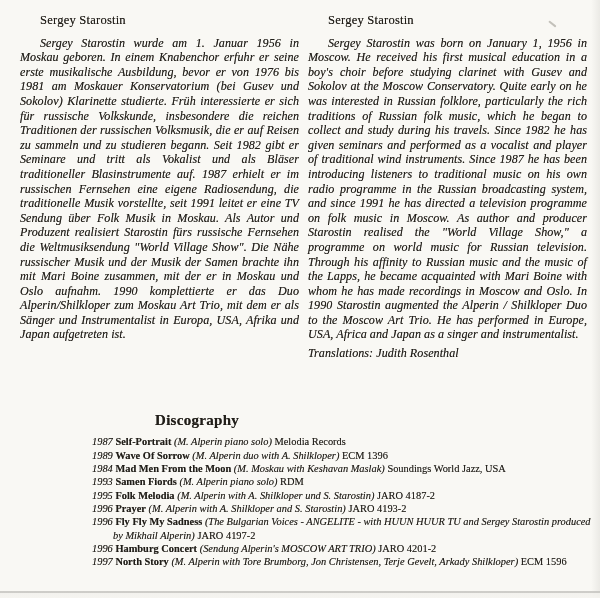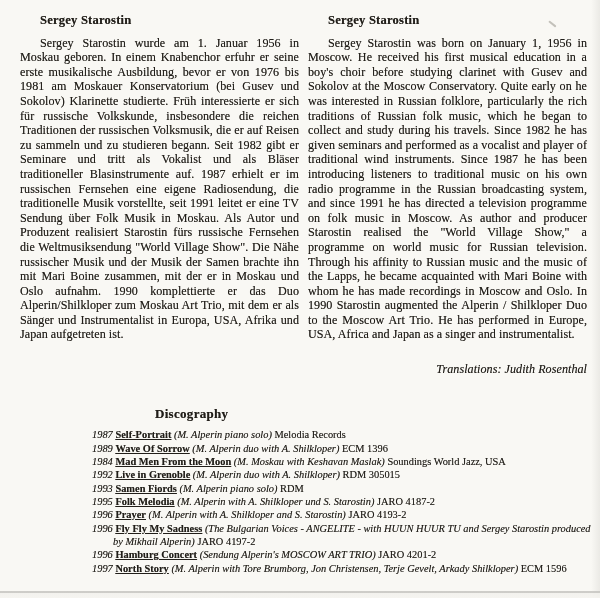--- a/index.html
+++ b/index.html
@@ -21,61 +21,62 @@
     text-align: justify;
     font-size: 12.1px;
     line-height: 14.6px;
     letter-spacing: 0.05px;
   }
   .col-de { left: 20px; }
   .col-en { left: 308px; }
   .col h3 {
     margin: 0 0 8px 20px;
     font-size: 12.6px;
-    font-weight: bold;
+    font-weight: normal;
     text-align: left;
     letter-spacing: 0.2px;
     text-shadow: 0 0 0.5px rgba(20,17,12,0.6);
   }
   .col p {
     margin: 0;
     text-indent: 20px;
     text-shadow: 0 0 0.45px rgba(20,17,12,0.55);
+    font-style: italic;
   }
   .col p.credit {
-    margin-top: 20px;
+    margin-top: 4px;
     text-indent: 0;
-    text-align: right;
+    text-align: left;
     font-style: italic;
   }
 
   
   .disc {
     position: absolute;
     left: 92px;
     top: 403px;
     width: 500px;
     font-size: 10.4px;
     line-height: 13.35px;
   }
   .disc h4 {
-    margin: 4px 0 8px 63px;
-    font-size: 13px;
+    margin: 11px 0 8px 63px;
+    font-size: 15px;
     font-weight: bold;
     letter-spacing: 0.3px;
     text-shadow: 0 0 0.5px rgba(20,17,12,0.6);
   }
   .disc .entry {
     margin: 0;
     padding-left: 21px;
     text-indent: -21px;
     text-shadow: 0 0 0.35px rgba(20,17,12,0.5);
   }
   .disc .yr  { font-style: italic; margin-top: 12px; }
-  .disc .ttl { font-weight: bold; text-decoration: underline; }
+  .disc .ttl { font-weight: bold; }
   .disc .det { font-style: italic; }
   .disc .lbl { font-weight: normal; }
 
   
   .artifact {
     position: absolute; left: 548px; top: 23px;
     width: 9px; height: 1.6px;
     background: #98948b; opacity: 0.55;
     transform: rotate(38deg); border-radius: 1px;
   }
@@ -106,21 +107,20 @@
     <p>Sergey Starostin was born on January 1, 1956 in Moscow. He received his first musical education in a boy's choir before studying clarinet with Gusev and Sokolov at the Moscow Conservatory. Quite early on he was interested in Russian folklore, particularly the rich traditions of Russian folk music, which he began to collect and study during his travels. Since 1982 he has given seminars and performed as a vocalist and player of traditional wind instruments. Since 1987 he has been introducing listeners to traditional music on his own radio programme in the Russian broadcasting system, and since 1991 he has directed a television programme on folk music in Moscow. As author and producer Starostin realised the "World Village Show," a programme on world music for Russian television. Through his affinity to Russian music and the music of the Lapps, he became acquainted with Mari Boine with whom he has made recordings in Moscow and Oslo. In 1990 Starostin augmented the Alperin / Shilkloper Duo to the Moscow Art Trio. He has performed in Europe, USA, Africa and Japan as a singer and instrumentalist.</p>
     <p class="credit">Translations: Judith Rosenthal</p>
   </section>
 
   <section class="disc">
     <h4>Discography</h4>
     <div>
       <p class="entry"><span class="yr">1987</span> <span class="ttl">Self-Portrait</span> <span class="det">(M. Alperin piano solo)</span> <span class="lbl">Melodia Records</span></p>
       <p class="entry"><span class="yr">1989</span> <span class="ttl">Wave Of Sorrow</span> <span class="det">(M. Alperin duo with A. Shilkloper)</span> <span class="lbl">ECM 1396</span></p>
       <p class="entry"><span class="yr">1984</span> <span class="ttl">Mad Men From the Moon</span> <span class="det">(M. Moskau with Keshavan Maslak)</span> <span class="lbl">Soundings World Jazz, USA</span></p>
-      <p class="entry"><span class="yr">1992</span> <span class="ttl">Live in Grenoble</span> <span class="det">(M. Alperin duo with A. Shilkloper)</span> <span class="lbl">RDM 305015</span></p>
       <p class="entry"><span class="yr">1993</span> <span class="ttl">Samen Fiords</span> <span class="det">(M. Alperin piano solo)</span> <span class="lbl">RDM</span></p>
       <p class="entry"><span class="yr">1995</span> <span class="ttl">Folk Melodia</span> <span class="det">(M. Alperin with A. Shilkloper und S. Starostin)</span> <span class="lbl">JARO 4187-2</span></p>
       <p class="entry"><span class="yr">1996</span> <span class="ttl">Prayer</span> <span class="det">(M. Alperin with A. Shilkloper and S. Starostin)</span> <span class="lbl">JARO 4193-2</span></p>
       <p class="entry"><span class="yr">1996</span> <span class="ttl">Fly Fly My Sadness</span> <span class="det">(The Bulgarian Voices - ANGELITE - with HUUN HUUR TU and Sergey Starostin produced by Mikhail Alperin)</span> <span class="lbl">JARO 4197-2</span></p>
       <p class="entry"><span class="yr">1996</span> <span class="ttl">Hamburg Concert</span> <span class="det">(Sendung Alperin's MOSCOW ART TRIO)</span> <span class="lbl">JARO 4201-2</span></p>
       <p class="entry"><span class="yr">1997</span> <span class="ttl">North Story</span> <span class="det">(M. Alperin with Tore Brumborg, Jon Christensen, Terje Gevelt, Arkady Shilkloper)</span> <span class="lbl">ECM 1596</span></p>
     </div>
   </section>
 
   <div class="right-edge"></div>

